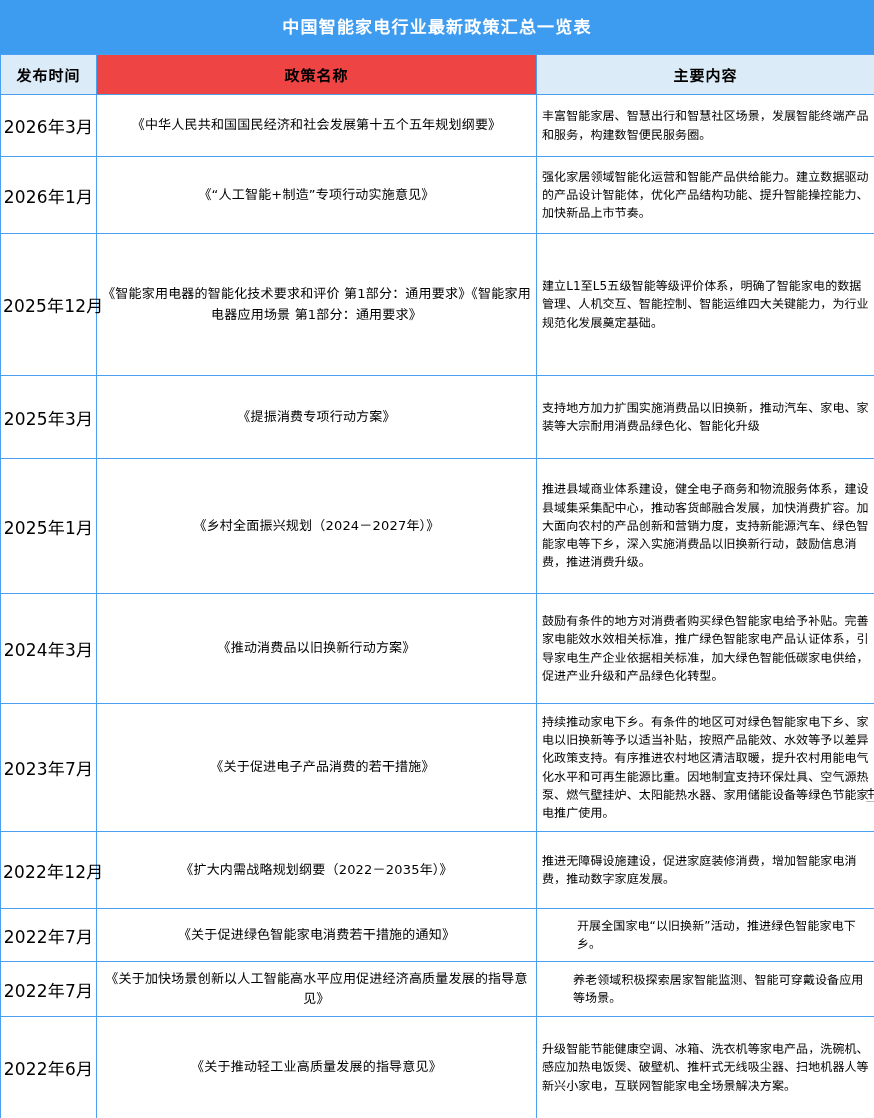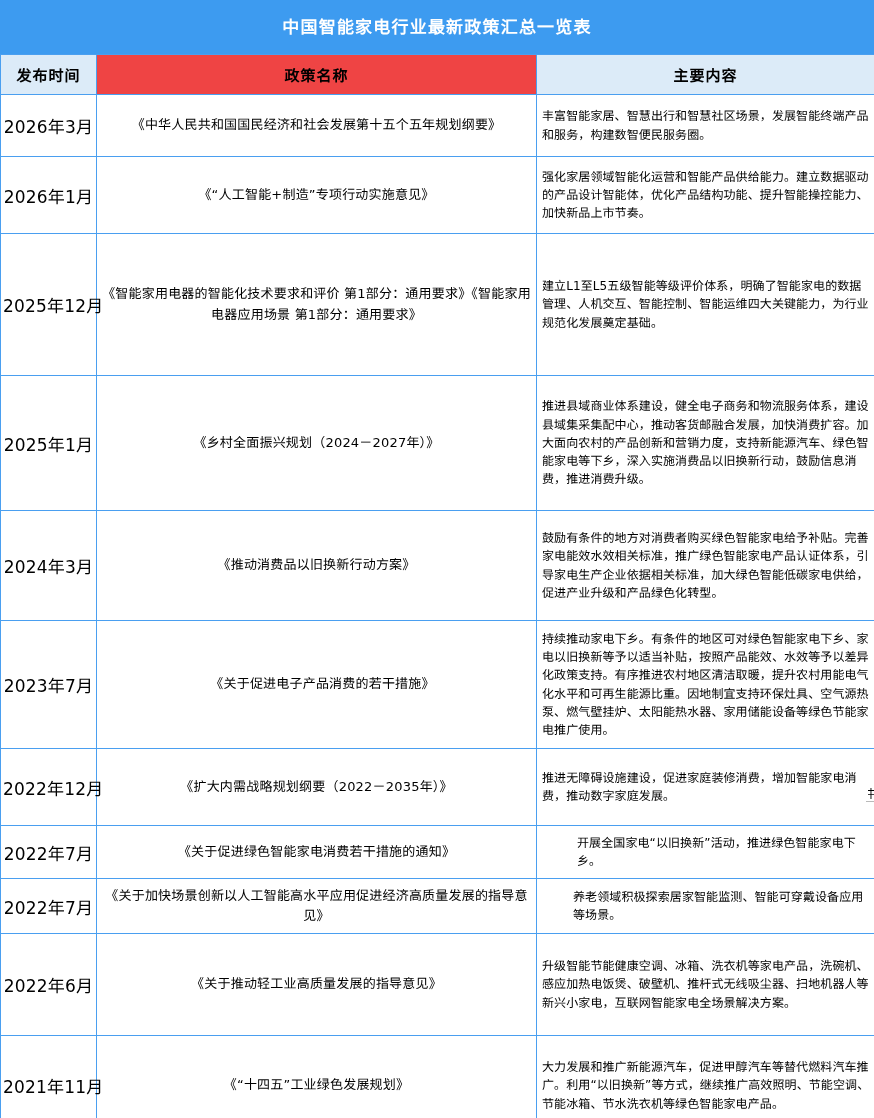--- a/index.html
+++ b/index.html
@@ -145,20 +145,25 @@
         <tr style="height: 77px;">
           <td class="cell-date" style="border-color: rgb(74, 159, 240);">2026年1月</td>
           <td class="cell-name" style="border-color: rgb(74, 159, 240);">《“人工智能+制造”专项行动实施意见》</td>
           <td class="cell-content" style="border-color: rgb(74, 159, 240);">强化家居领域智能化运营和智能产品供给能力。建立数据驱动的产品设计智能体，优化产品结构功能、提升智能操控能力、加快新品上市节奏。</td>
         </tr>
         <tr style="height: 142px;">
           <td class="cell-date" style="border-color: rgb(74, 159, 240);">2025年12月</td>
           <td class="cell-name" style="border-color: rgb(74, 159, 240);">《智能家用电器的智能化技术要求和评价 第1部分：通用要求》《智能家用电器应用场景 第1部分：通用要求》</td>
           <td class="cell-content" style="border-color: rgb(74, 159, 240);">建立L1至L5五级智能等级评价体系，明确了智能家电的数据管理、人机交互、智能控制、智能运维四大关键能力，为行业规范化发展奠定基础。</td>
         </tr>
+        <tr style="height: 83px;">
+          <td class="cell-date" style="border-color: rgb(74, 159, 240);">2025年3月</td>
+          <td class="cell-name" style="border-color: rgb(74, 159, 240);">《提振消费专项行动方案》</td>
+          <td class="cell-content" style="border-color: rgb(74, 159, 240);">支持地方加力扩围实施消费品以旧换新，推动汽车、家电、家装等大宗耐用消费品绿色化、智能化升级</td>
+        </tr>
         <tr style="height: 135px;">
           <td class="cell-date" style="border-color: rgb(74, 159, 240);">2025年1月</td>
           <td class="cell-name" style="border-color: rgb(74, 159, 240);">《乡村全面振兴规划（2024－2027年）》</td>
           <td class="cell-content" style="border-color: rgb(74, 159, 240);">推进县域商业体系建设，健全电子商务和物流服务体系，建设县域集采集配中心，推动客货邮融合发展，加快消费扩容。加大面向农村的产品创新和营销力度，支持新能源汽车、绿色智能家电等下乡，深入实施消费品以旧换新行动，鼓励信息消费，推进消费升级。</td>
         </tr>
         <tr style="height: 110px;">
           <td class="cell-date" style="border-color: rgb(74, 159, 240);">2024年3月</td>
           <td class="cell-name" style="border-color: rgb(74, 159, 240);">《推动消费品以旧换新行动方案》</td>
           <td class="cell-content" style="border-color: rgb(74, 159, 240);">鼓励有条件的地方对消费者购买绿色智能家电给予补贴。完善家电能效水效相关标准，推广绿色智能家电产品认证体系，引导家电生产企业依据相关标准，加大绿色智能低碳家电供给，促进产业升级和产品绿色化转型。</td>
         </tr>

